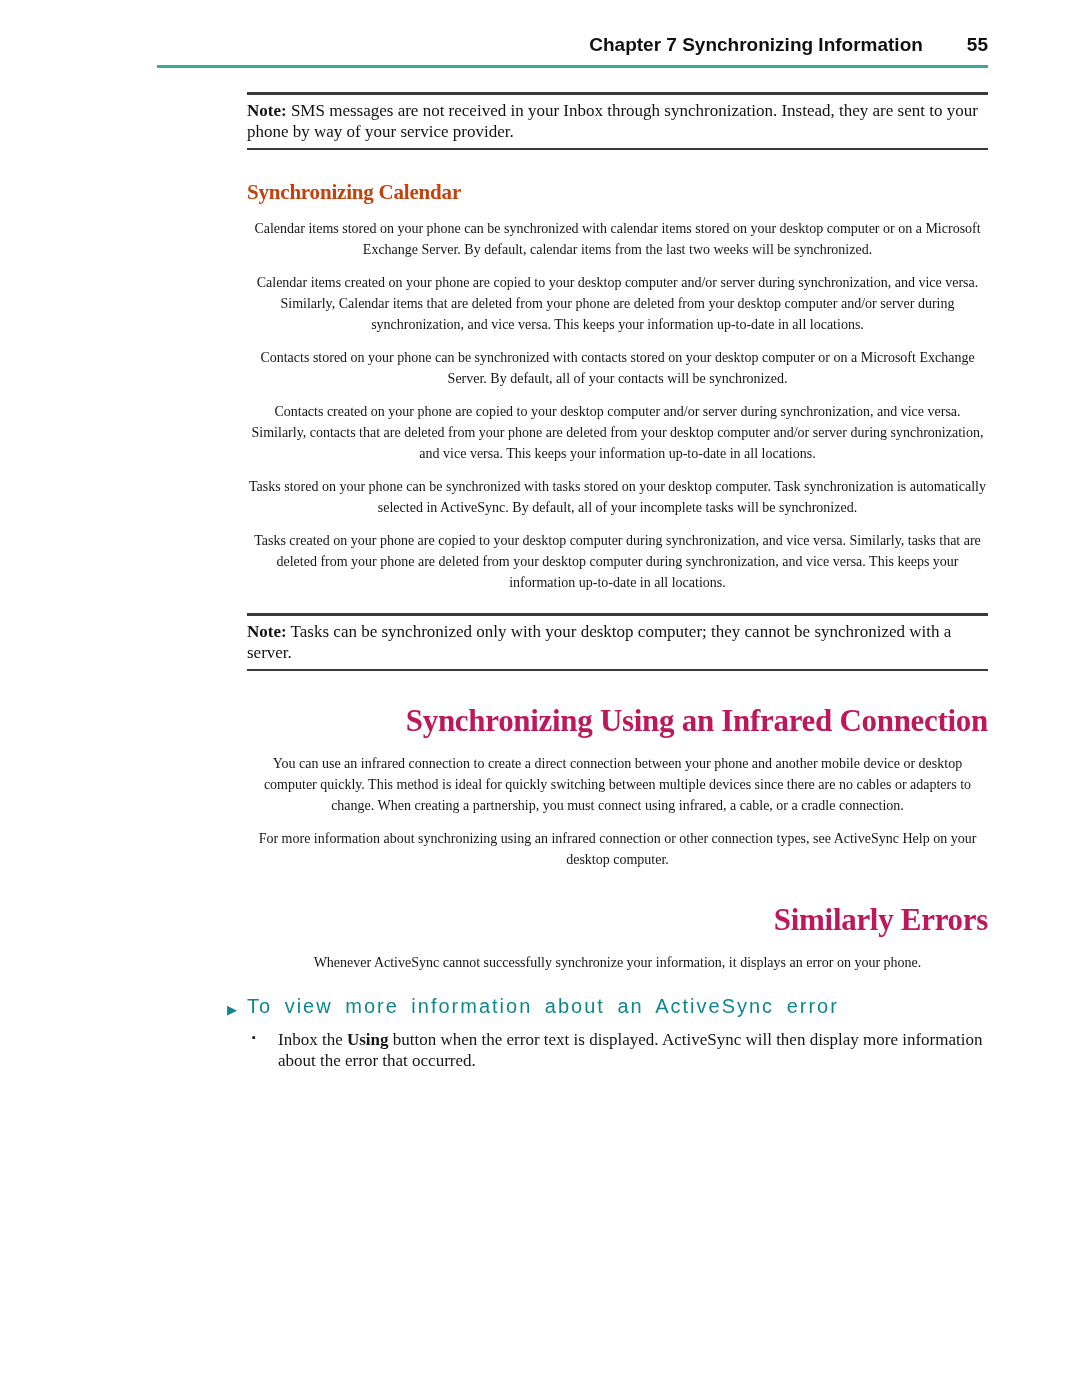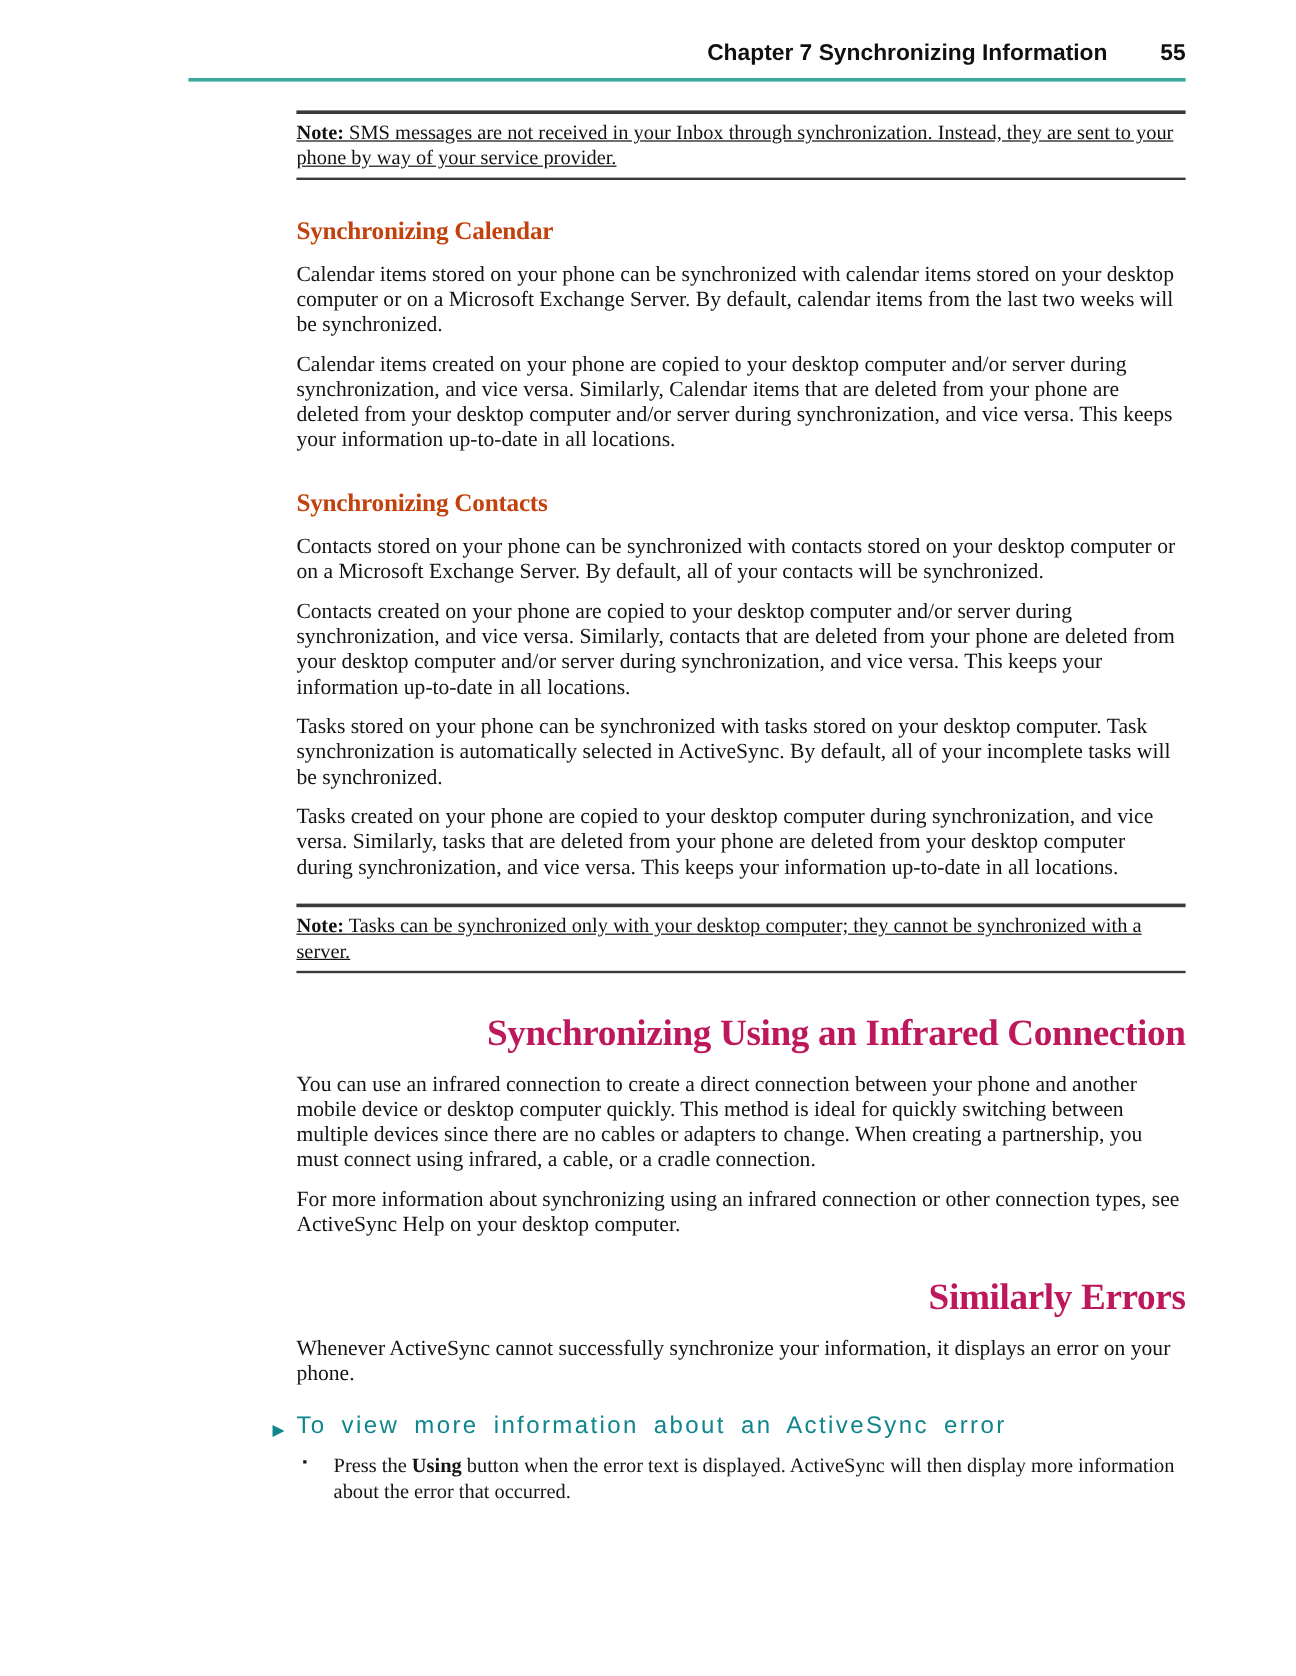--- a/index.html
+++ b/index.html
@@ -31,40 +31,40 @@
     background:#3aa89f;
   }
   .content { margin:0 92px 0 247px; }
 
   .note {
     border-top:3px solid #3a3a3a;
     border-bottom:2px solid #3a3a3a;
     padding:5px 0 6px;
     font-size:17px;
     line-height:21px;
-    text-decoration:underline;
   }
   .note-first  { margin-top:24px; }
   .note-second { margin-top:20px; }
   .note p { margin:0; }
   .note b { font-weight:bold; }
 
   h3.section-heading {
     font-size:21px;
     line-height:28px;
     margin:28px 0 10px;
     font-weight:bold;
     letter-spacing:-0.2px;
     color:#c2410c;
   }
   p.body {
-    font-size:18px;
+    font-size:14px;
     line-height:21px;
     margin:12px 0;
     color:#151515;
+    text-align:center;
   }
   h1.major-heading {
     font-size:31px;
     line-height:40px;
     margin:30px 0 12px;
     font-weight:bold;
     letter-spacing:-0.3px;
     color:#be185d;
     text-align:right;
   }
@@ -120,21 +120,20 @@
 
     <div class="note note-first">
       <p><b>Note:</b>
         <span>SMS messages are not received in your Inbox through synchronization. Instead, they are sent to your phone by way of your service provider.</span></p>
     </div>
 
     <h3 class="section-heading">Synchronizing Calendar</h3>
     <p class="body">Calendar items stored on your phone can be synchronized with calendar items stored on your desktop computer or on a Microsoft Exchange Server. By default, calendar items from the last two weeks will be synchronized.</p>
     <p class="body">Calendar items created on your phone are copied to your desktop computer and/or server during synchronization, and vice versa. Similarly, Calendar items that are deleted from your phone are deleted from your desktop computer and/or server during synchronization, and vice versa. This keeps your information up-to-date in all locations.</p>
 
-    <h3 class="section-heading">Synchronizing Contacts</h3>
     <p class="body">Contacts stored on your phone can be synchronized with contacts stored on your desktop computer or on a Microsoft Exchange Server. By default, all of your contacts will be synchronized.</p>
     <p class="body">Contacts created on your phone are copied to your desktop computer and/or server during synchronization, and vice versa. Similarly, contacts that are deleted from your phone are deleted from your desktop computer and/or server during synchronization, and vice versa. This keeps your information up-to-date in all locations.</p>
 
     <p class="body">Tasks stored on your phone can be synchronized with tasks stored on your desktop computer. Task synchronization is automatically selected in ActiveSync. By default, all of your incomplete tasks will be synchronized.</p>
     <p class="body">Tasks created on your phone are copied to your desktop computer during synchronization, and vice versa. Similarly, tasks that are deleted from your phone are deleted from your desktop computer during synchronization, and vice versa. This keeps your information up-to-date in all locations.</p>
 
     <div class="note note-second">
       <p><b>Note:</b>
         <span>Tasks can be synchronized only with your desktop computer; they cannot be synchronized with a server.</span></p>
     </div>
@@ -146,17 +145,17 @@
     <h1 class="major-heading">Similarly Errors</h1>
     <p class="body">Whenever ActiveSync cannot successfully synchronize your information, it displays an error on your phone.</p>
 
     <div class="procedure-heading">
       <span class="proc-marker">▶</span>
       <span>To view more information about an ActiveSync error</span>
     </div>
 
     <div class="bullet-item">
       <span class="bullet-marker">▪</span>
-      <span class="bullet-text"><span>Press the </span><b>Using</b><span> button when the error text is displayed. ActiveSync will then display more information about the error that occurred.</span></span>
+      <span class="bullet-text"><span>Inbox the </span><b>Using</b><span> button when the error text is displayed. ActiveSync will then display more information about the error that occurred.</span></span>
     </div>
 
   </div>
 </div>
 
 </body></html>

